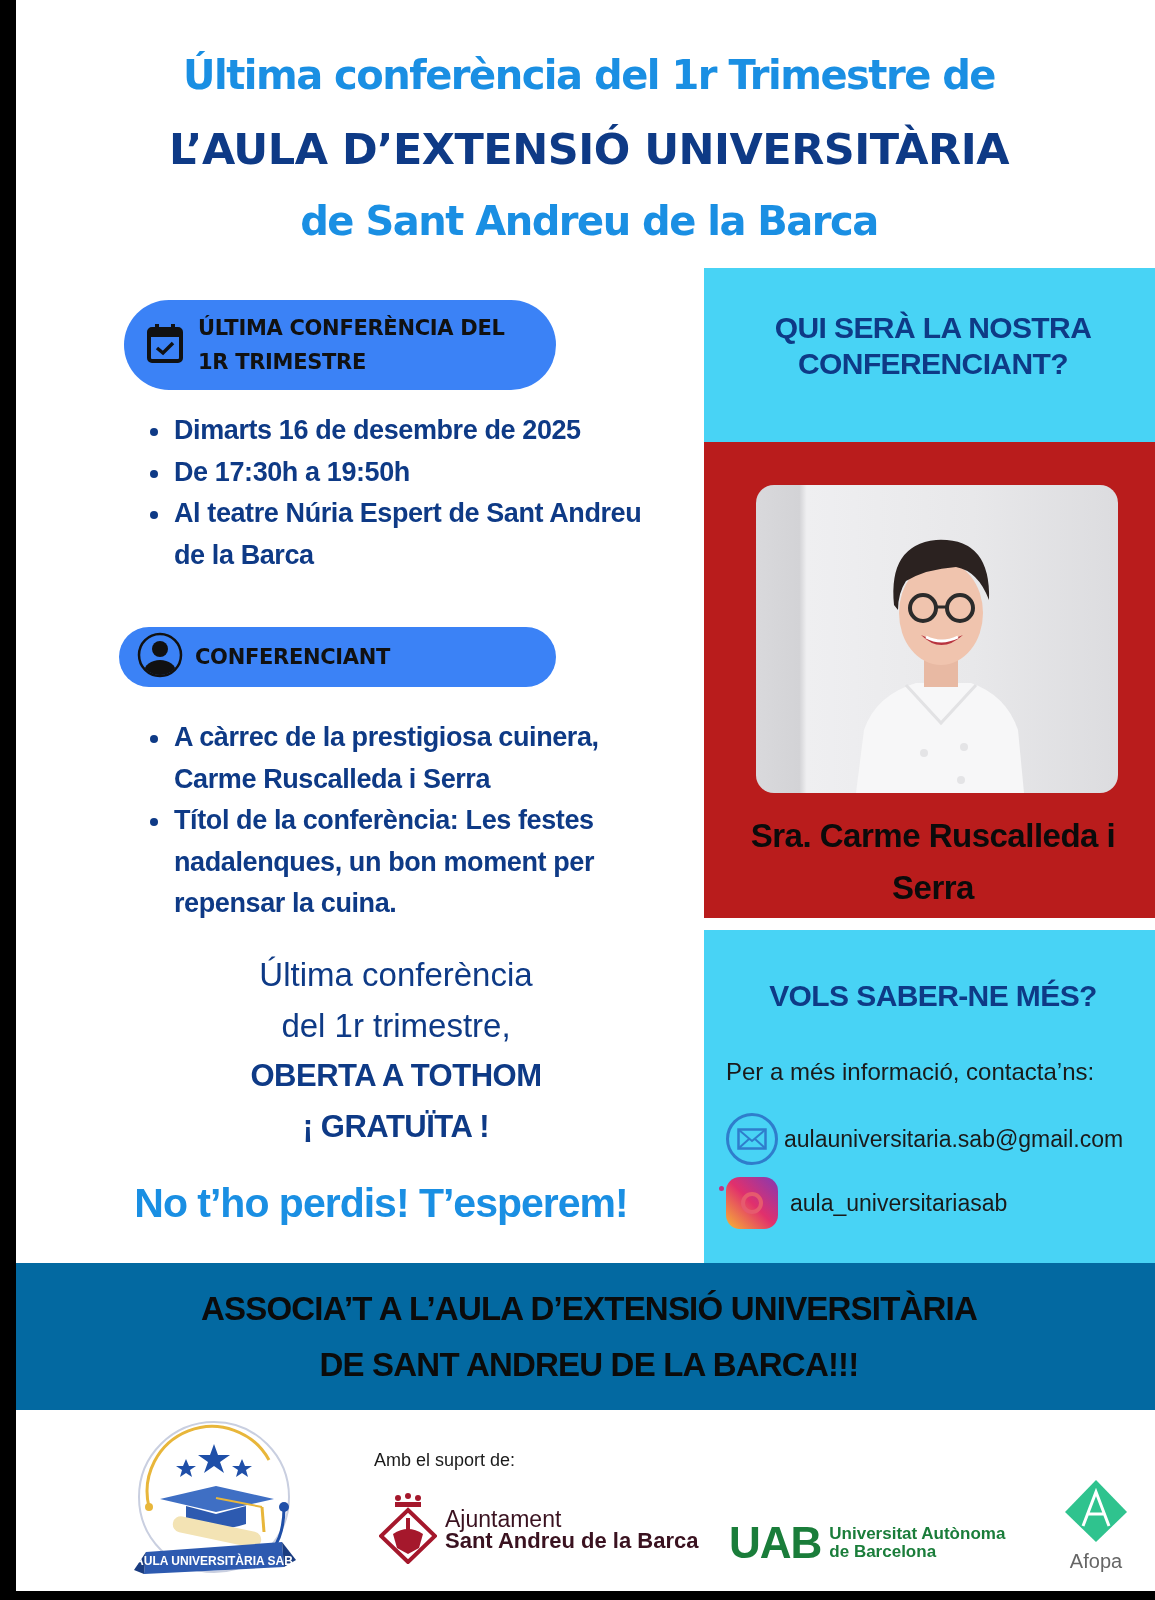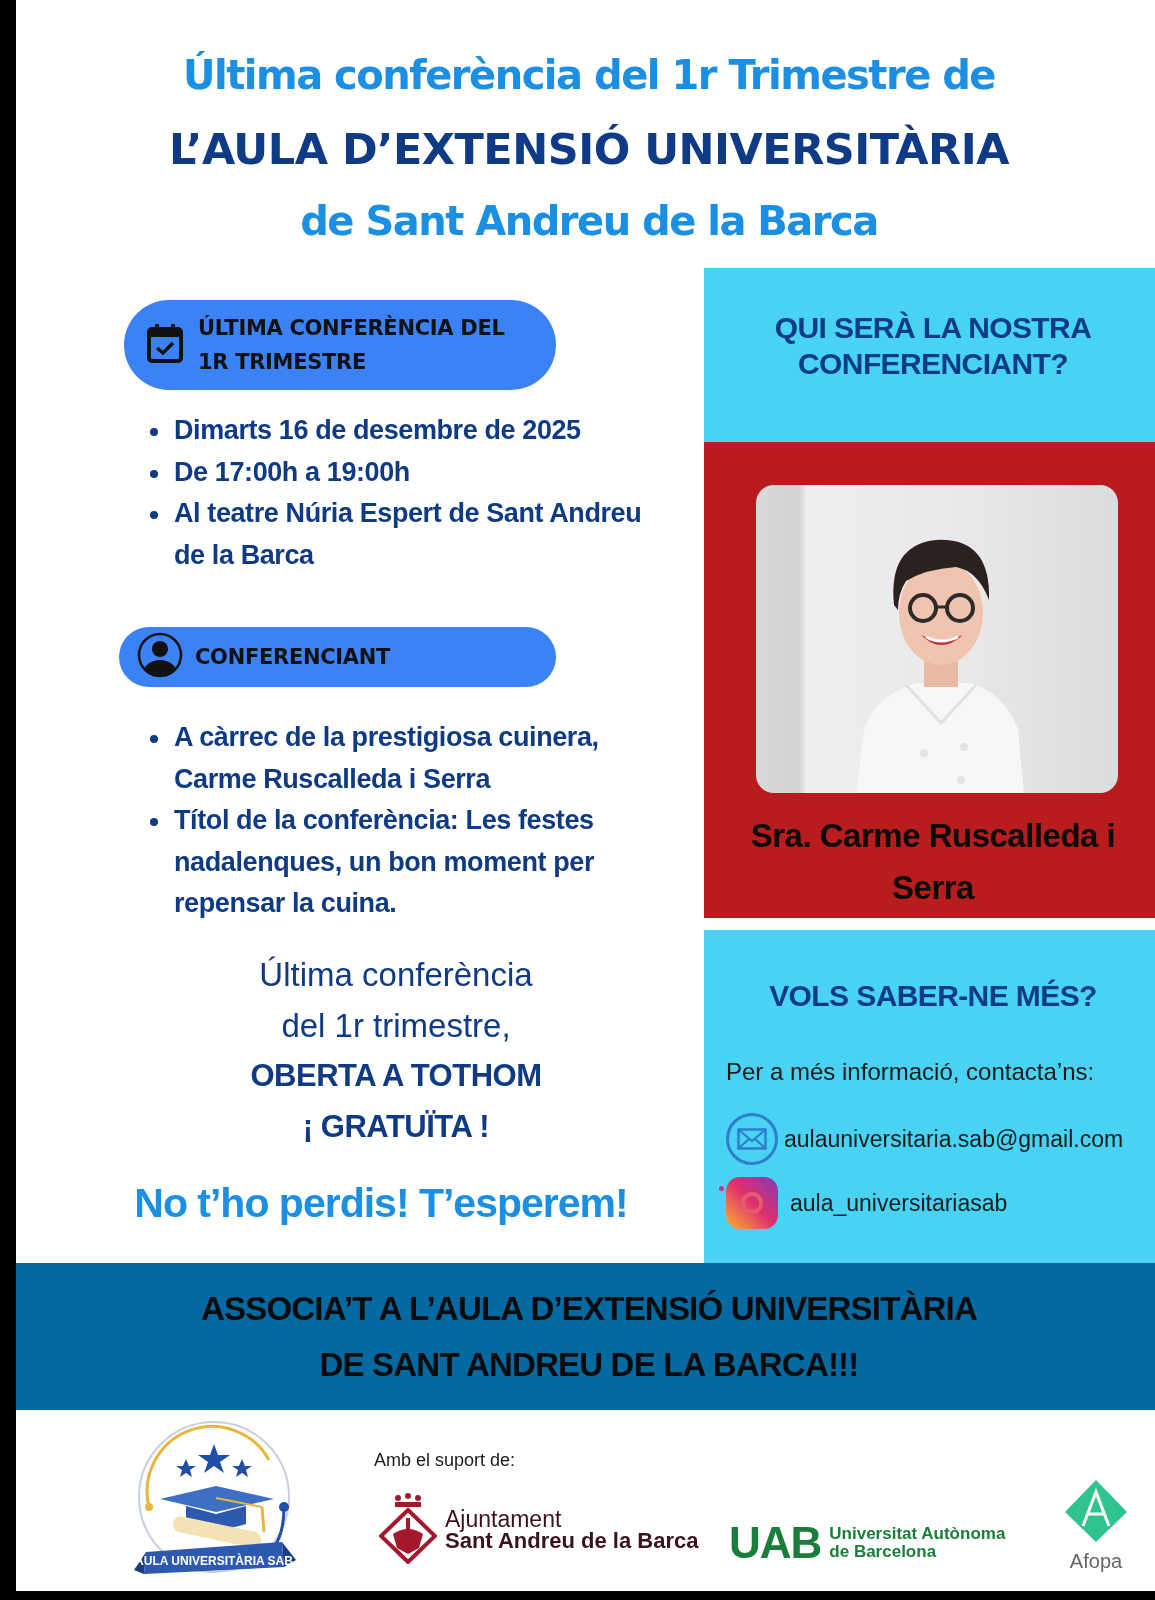--- a/index.html
+++ b/index.html
@@ -84,21 +84,21 @@
       </svg>
     </span>
     <div class="pill-text">
       <div>ÚLTIMA CONFERÈNCIA DEL</div>
       <div>1R TRIMESTRE</div>
     </div>
   </div>
 
   <ul class="bullets bullets1">
     <li>Dimarts 16 de desembre de 2025</li>
-    <li>De 17:00h a 19:00h</li>
+    <li>De 17:30h a 19:50h</li>
     <li>Al teatre Núria Espert de Sant Andreu de la Barca</li>
   </ul>
 
   <div class="pill pill2">
     <span>
       <svg width="46" height="46" viewBox="0 0 46 46">
         <defs>
             <clipPath id="uc">
               <circle cx="23" cy="23" r="20"></circle>
             </clipPath>

